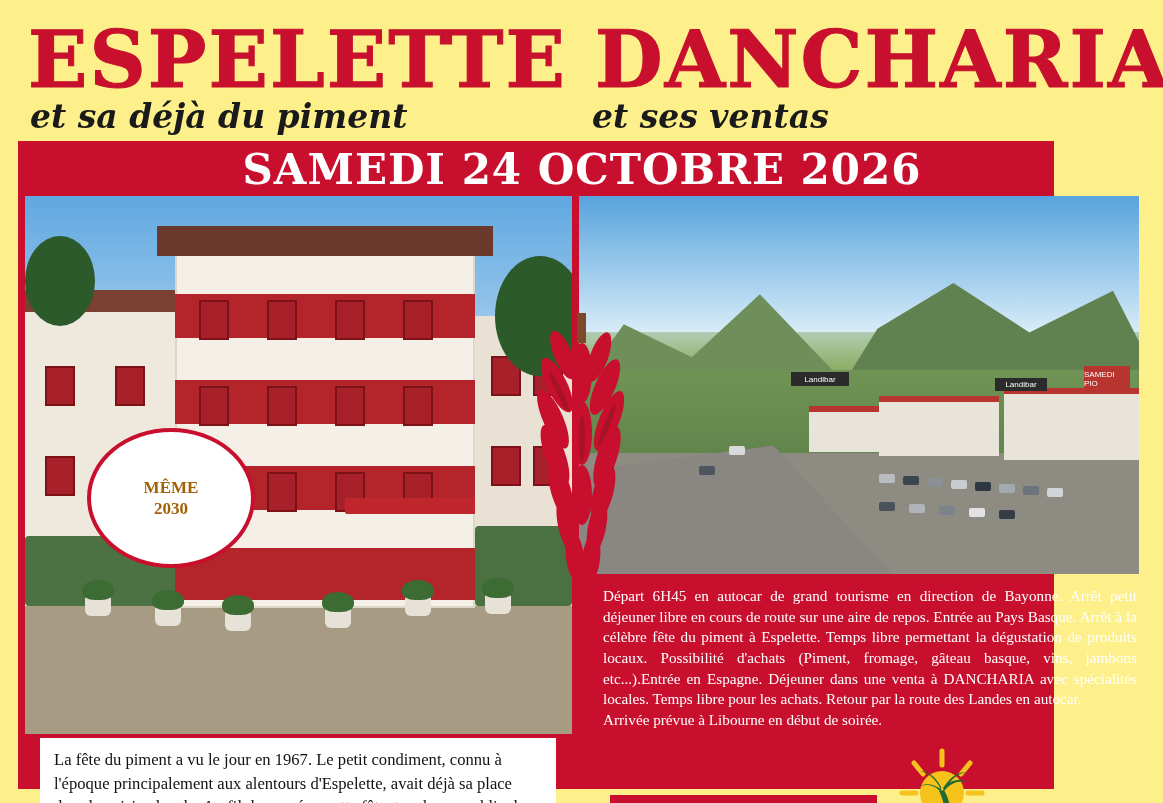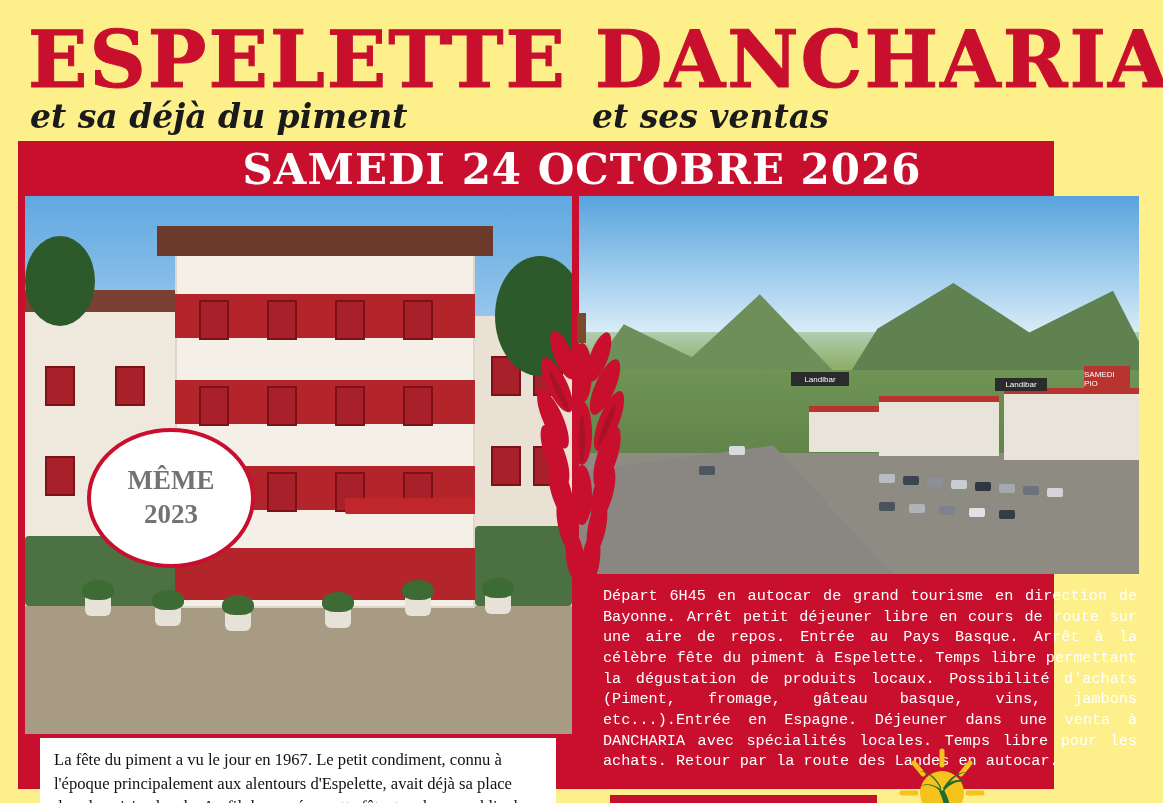--- a/index.html
+++ b/index.html
@@ -123,21 +123,21 @@
 
   
   .badge {
     position:absolute; left:62px; top:232px; width:168px; height:140px;
     background:#ffffff; border:4px solid #c8102e; border-radius:50%;
     display:flex; flex-direction:column; align-items:center; justify-content:center;
     z-index:30;
   }
   .badge div {
     font-family:"Liberation Serif", serif;
-    color:#737373; font-weight:bold; font-size:27px; line-height:1.25;
+    color:#a16207; font-weight:bold; font-size:17px; line-height:1.25;
     text-align:left;
   }
 
   
   .peppers {
     position:absolute; left:505px; top:172px; width:118px; height:300px;
     z-index:40;
   }
   .peppers svg { display:block; }
 
@@ -178,21 +178,21 @@
     font-family:"Liberation Sans", sans-serif;
   }
   .pd-car {
     position:absolute; width:16px; height:9px; border-radius:2px;
   }
 
   
   .prog-text {
     position:absolute; left:585px; top:445px; width:534px;
     color:#ffffff;
-    font-family:Liberation Mono, monospace;
+    font-family:Liberation Serif, serif;
     font-size:15.2px;
     line-height:1.36;
     text-align:justify;
   }
   .prog-text p { margin-bottom:0; }
 
   
   .hist-box {
     position:absolute; left:22px; top:597px; width:516px; height:188px;
     background:#ffffff;
@@ -294,21 +294,21 @@
     <div class="pv-tree" style="left:0px; top:40px; width:70px; height:90px;"></div>
     <div class="pv-plant" style="left:60px;  top:400px;"></div>
     <div class="pv-plant" style="left:130px; top:410px;"></div>
     <div class="pv-plant" style="left:200px; top:415px;"></div>
     <div class="pv-plant" style="left:300px; top:412px;"></div>
     <div class="pv-plant" style="left:380px; top:400px;"></div>
     <div class="pv-plant" style="left:460px; top:398px;"></div>
 
     <div class="badge">
       <div>MÊME</div>
-      <div>2023</div>
+      <div>2030</div>
     </div>
   </div>
 
   <div class="peppers">
     <svg width="118" height="300" viewBox="0 0 118 300" xmlns="http://www.w3.org/2000/svg" aria-hidden="true">
       <g>
         <rect x="54" y="0" width="9" height="30" fill="#7b4a2a"></rect>
         <g fill="#c8102e">
           <ellipse cx="40" cy="42" rx="9" ry="26" transform="rotate(-22 40 42)"></ellipse>
           <ellipse cx="76" cy="44" rx="9" ry="26" transform="rotate(20 76 44)"></ellipse>
@@ -366,20 +366,21 @@
     <div class="pd-car" style="left:330px; top:308px; background:#b0b4b8;"></div>
     <div class="pd-car" style="left:360px; top:310px; background:#7d838a;"></div>
     <div class="pd-car" style="left:390px; top:312px; background:#e0e2e4;"></div>
     <div class="pd-car" style="left:420px; top:314px; background:#343c46;"></div>
     <div class="pd-car" style="left:150px; top:250px; background:#d8dadc;"></div>
     <div class="pd-car" style="left:120px; top:270px; background:#4d555f;"></div>
   </div>
 
   <div class="prog-text">
     <p>Départ 6H45 en autocar de  grand tourisme en direction de Bayonne. Arrêt petit déjeuner libre en cours de route sur une aire de repos.  Entrée au Pays Basque. Arrêt à la célèbre fête du piment à Espelette. Temps libre permettant la dégustation de produits locaux.  Possibilité d'achats (Piment, fromage, gâteau basque, vins, jambons etc...).Entrée en Espagne. Déjeuner dans une venta à DANCHARIA avec spécialités locales. Temps libre pour les achats. Retour par la route des Landes en autocar.</p>
+    <p>Arrivée prévue à Libourne en début de soirée.</p>
   </div>
 
   <div class="hist-box">
     <p>La fête du piment a vu le jour en 1967. Le petit condiment, connu à l'époque principalement aux alentours d'Espelette, avait déjà sa place dans la cuisine locale. Au fil des années, cette fête, touche un public de plus en plus nombreux. Elle accueille aujourd'hui plus de 20 000 visiteurs, venant de toute la France. C'est l'évènement incontournable du Pays Basque. Ce jour là, les façades des maisons sont ornées de ce fruit.</p>
   </div>
 
   <div class="price" id="price1">
     
     
   </div>

